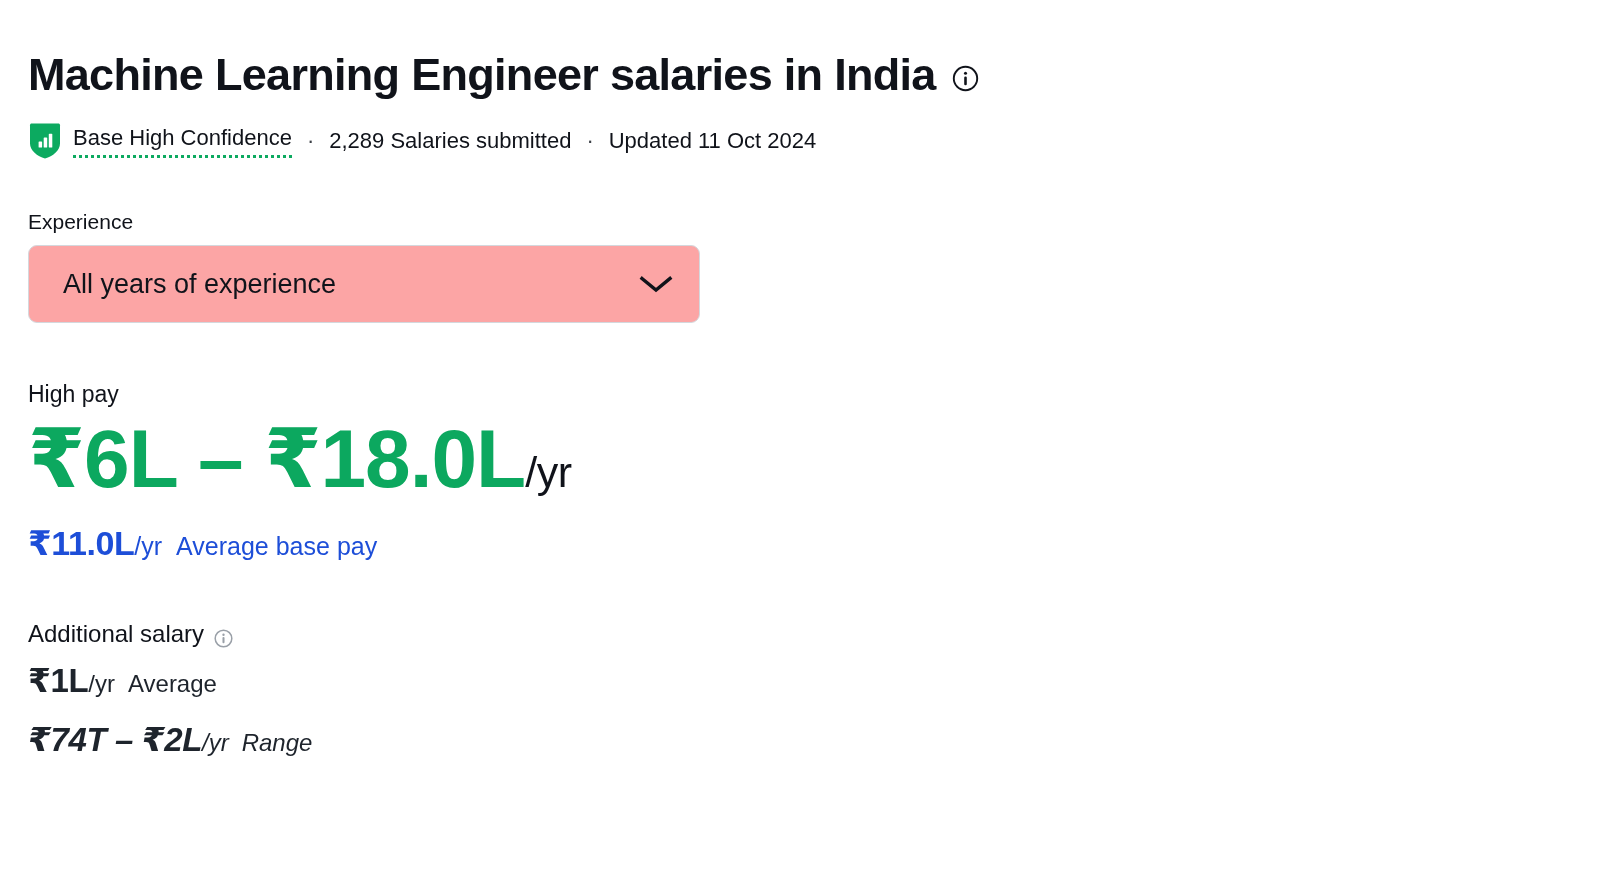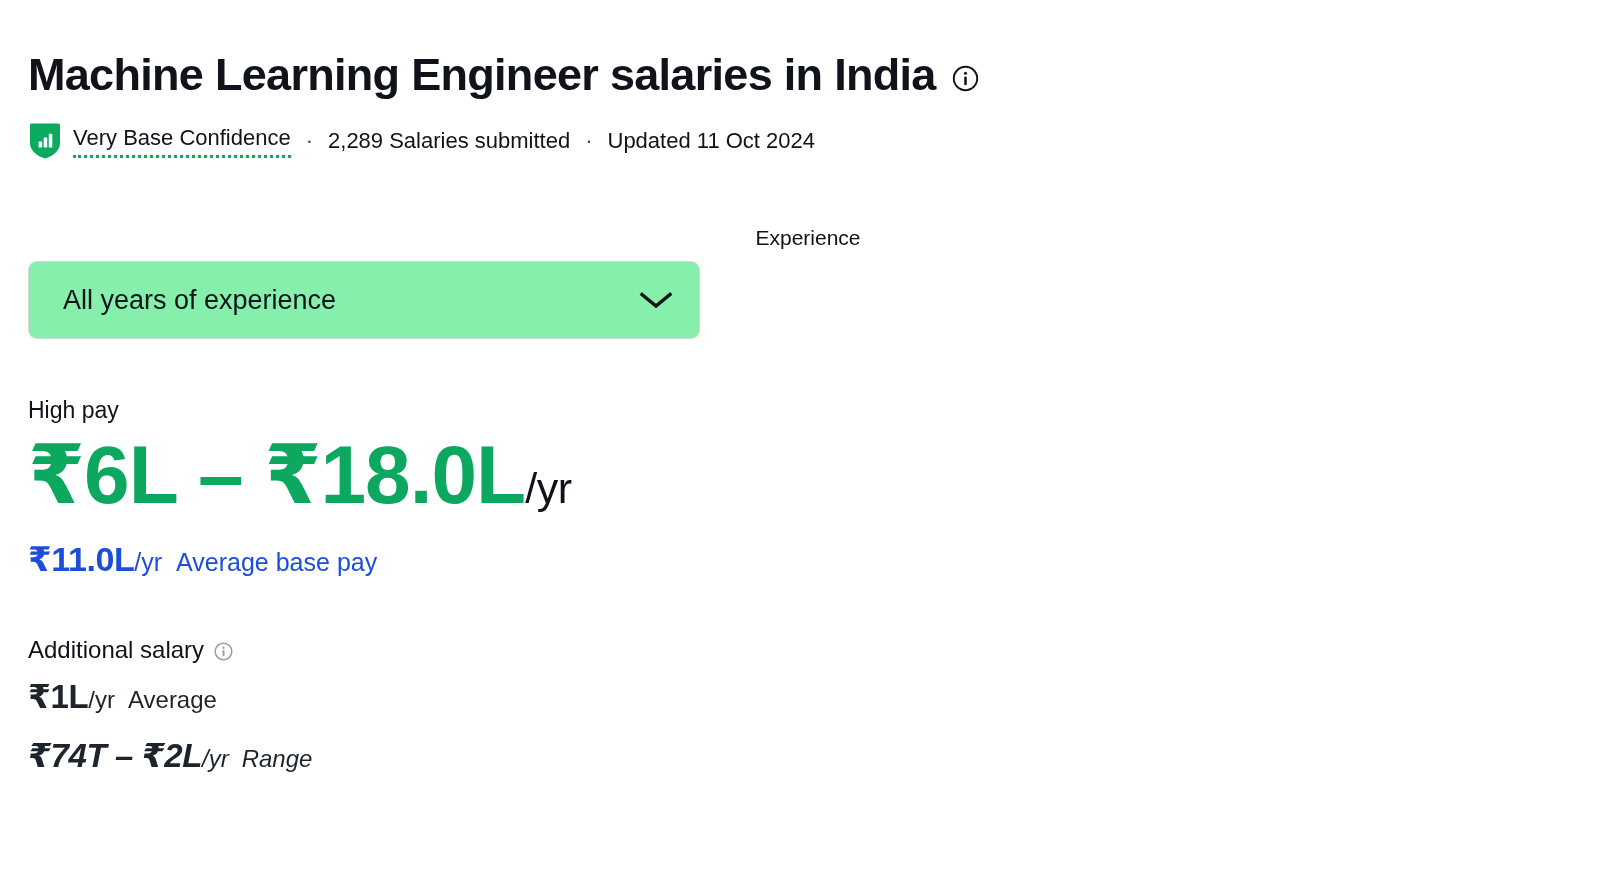--- a/index.html
+++ b/index.html
@@ -68,32 +68,32 @@
     border-bottom: 3px dotted #0caa60;
     line-height: 1.25;
   }
   .meta-sep {
     margin: 0 15px;
     color: #3b3f46;
   }
   .meta-item { line-height: 1.25; }
 
   
-  .field-block { margin-top: 66px; text-align: center; }
+  .field-block { margin-top: 50px; }
   .field-label {
     font-size: 21px;
     color: #10131a;
     margin-bottom: 11px;
   }
   .select-box {
     width: 672px;
     height: 78px;
     border: 1.5px solid #d4d8dd;
     border-radius: 9px;
-    background: #86efac;
+    background: #fca5a5;
     display: flex;
     align-items: center;
     justify-content: space-between;
     padding: 0 26px 0 34px;
     cursor: pointer;
   }
   .select-value {
     font-size: 27px;
     color: #10131a;
   }
@@ -146,21 +146,21 @@
   .avg-line .desc {
     font-size: 25px;
     font-weight: normal;
     margin-left: 14px;
   }
 
   
   .additional-block { margin-top: 60px; }
   .additional-head {
     display: flex;
-    align-items: center;
+    align-items: flex-end;
     gap: 10px;
   }
   .additional-head .section-label { font-size: 24px; }
   .info-icon-sm {
     width: 19px;
     height: 19px;
     flex: 0 0 auto;
     display: block;
     margin-top: 2px;
   }
@@ -200,21 +200,21 @@
     </svg>
   </div>
 
   <div class="meta-row">
     <svg class="shield-wrap" viewBox="0 0 34 38">
       <path d="M2 3.2 C2 2.2 2.7 1.6 3.6 1.6 L30.4 1.6 C31.3 1.6 32 2.2 32 3.2 L32 21.5 C32 28.6 24.8 34.2 17 36.6 C9.2 34.2 2 28.6 2 21.5 Z" fill="#0caa60"></path>
       <rect x="10.6" y="19.4" width="3.5" height="6.2" rx="0.7" fill="#ffffff"></rect>
       <rect x="15.7" y="15.4" width="3.5" height="10.2" rx="0.7" fill="#ffffff"></rect>
       <rect x="20.8" y="11.8" width="3.5" height="13.8" rx="0.7" fill="#ffffff"></rect>
     </svg>
-    <span class="confidence-text">Very Base Confidence</span>
+    <span class="confidence-text">Base High Confidence</span>
     <span class="meta-sep">·</span>
     <span class="meta-item">2,289 Salaries submitted</span>
     <span class="meta-sep">·</span>
     <span class="meta-item">Updated 11 Oct 2024</span>
   </div>
 
   <div class="field-block">
     <div class="field-label">Experience</div>
     <div class="select-box">
       <span class="select-value">All years of experience</span>

